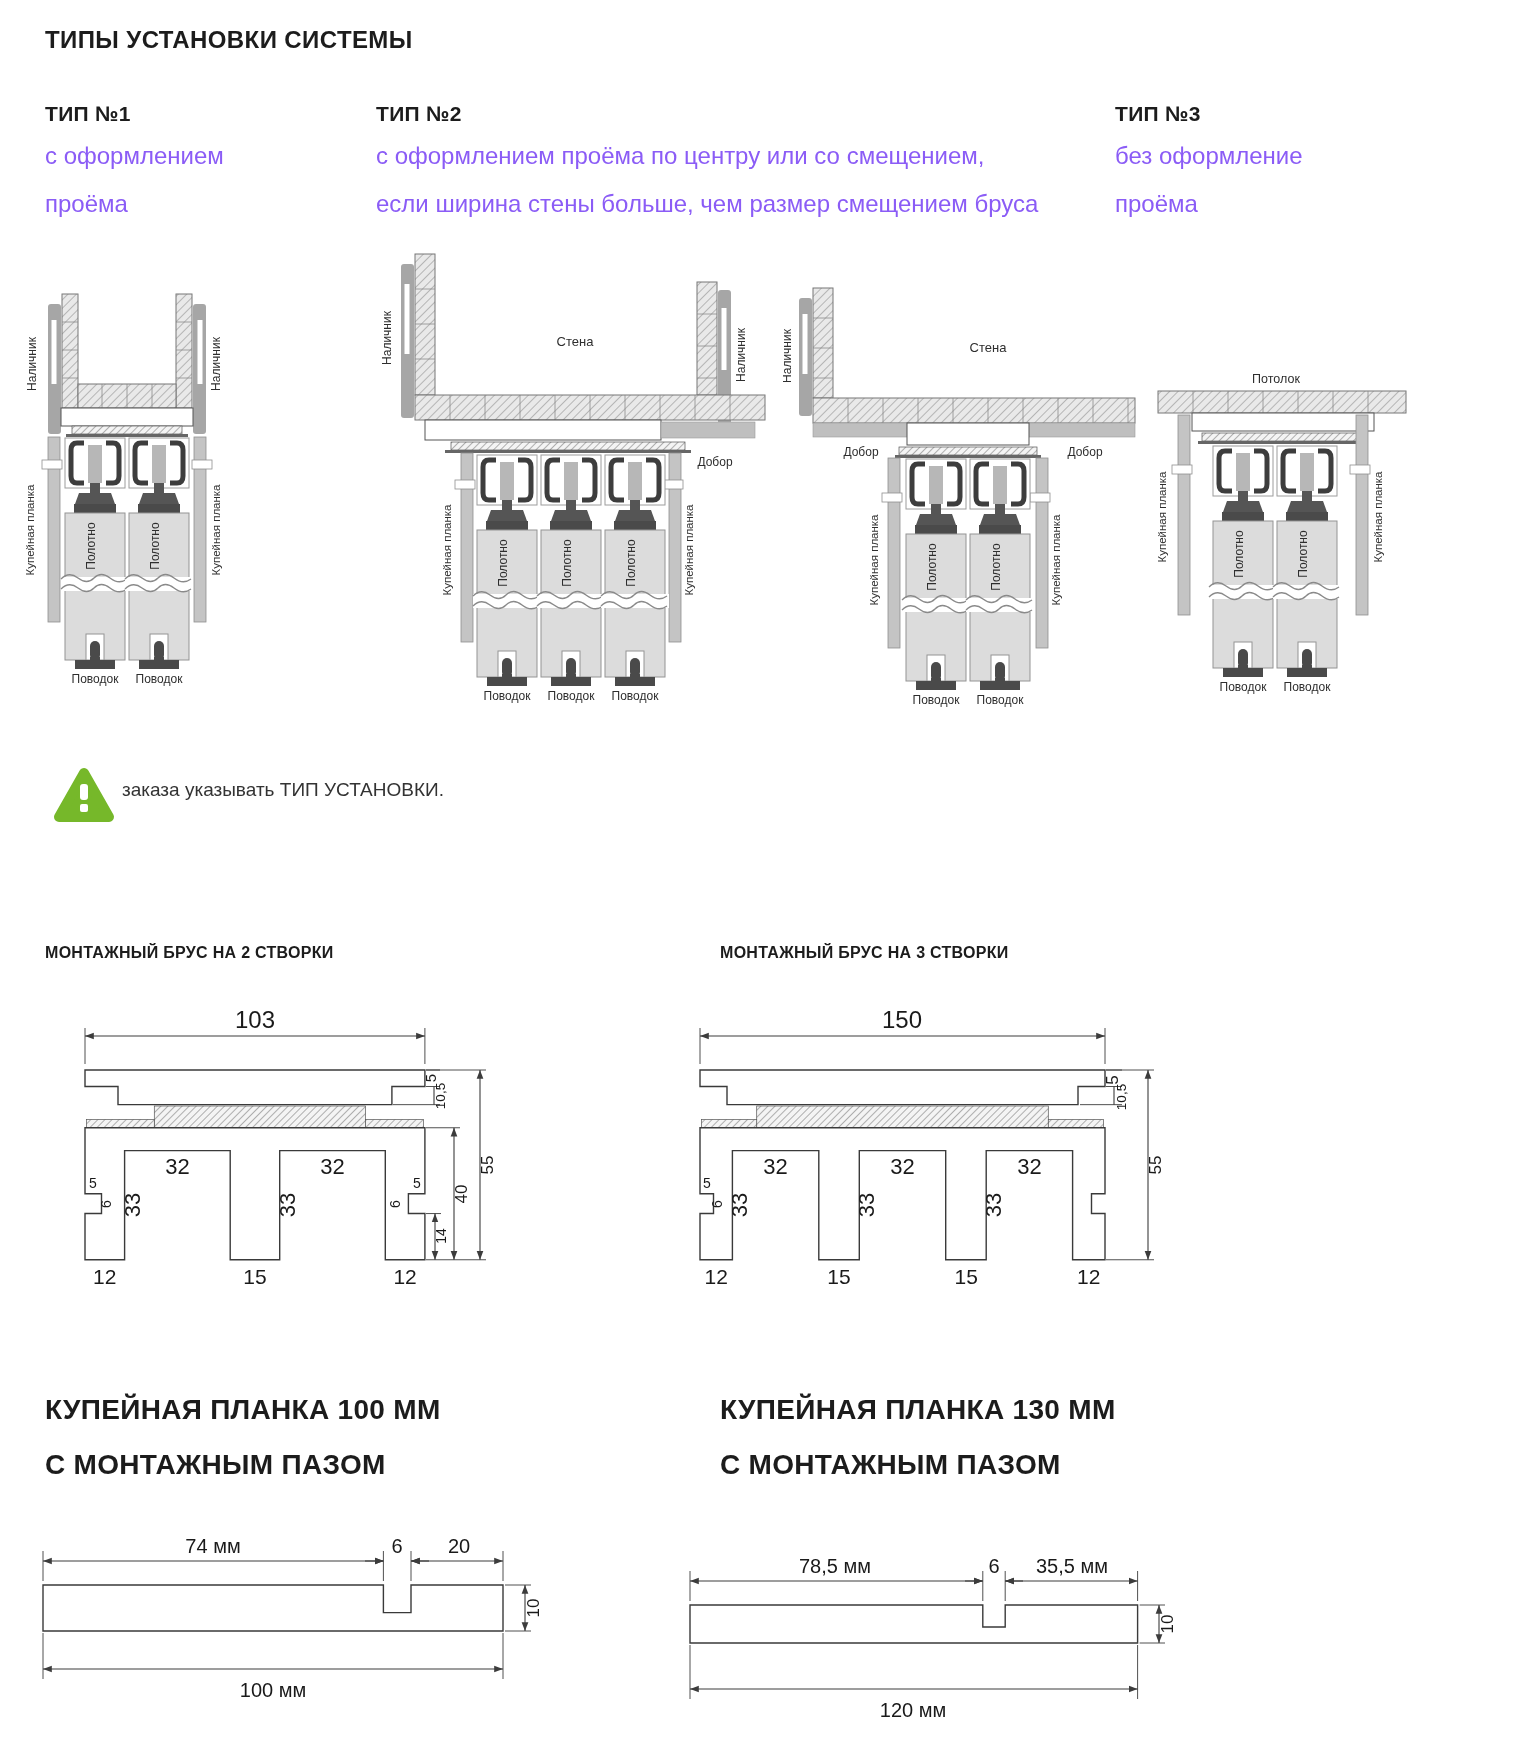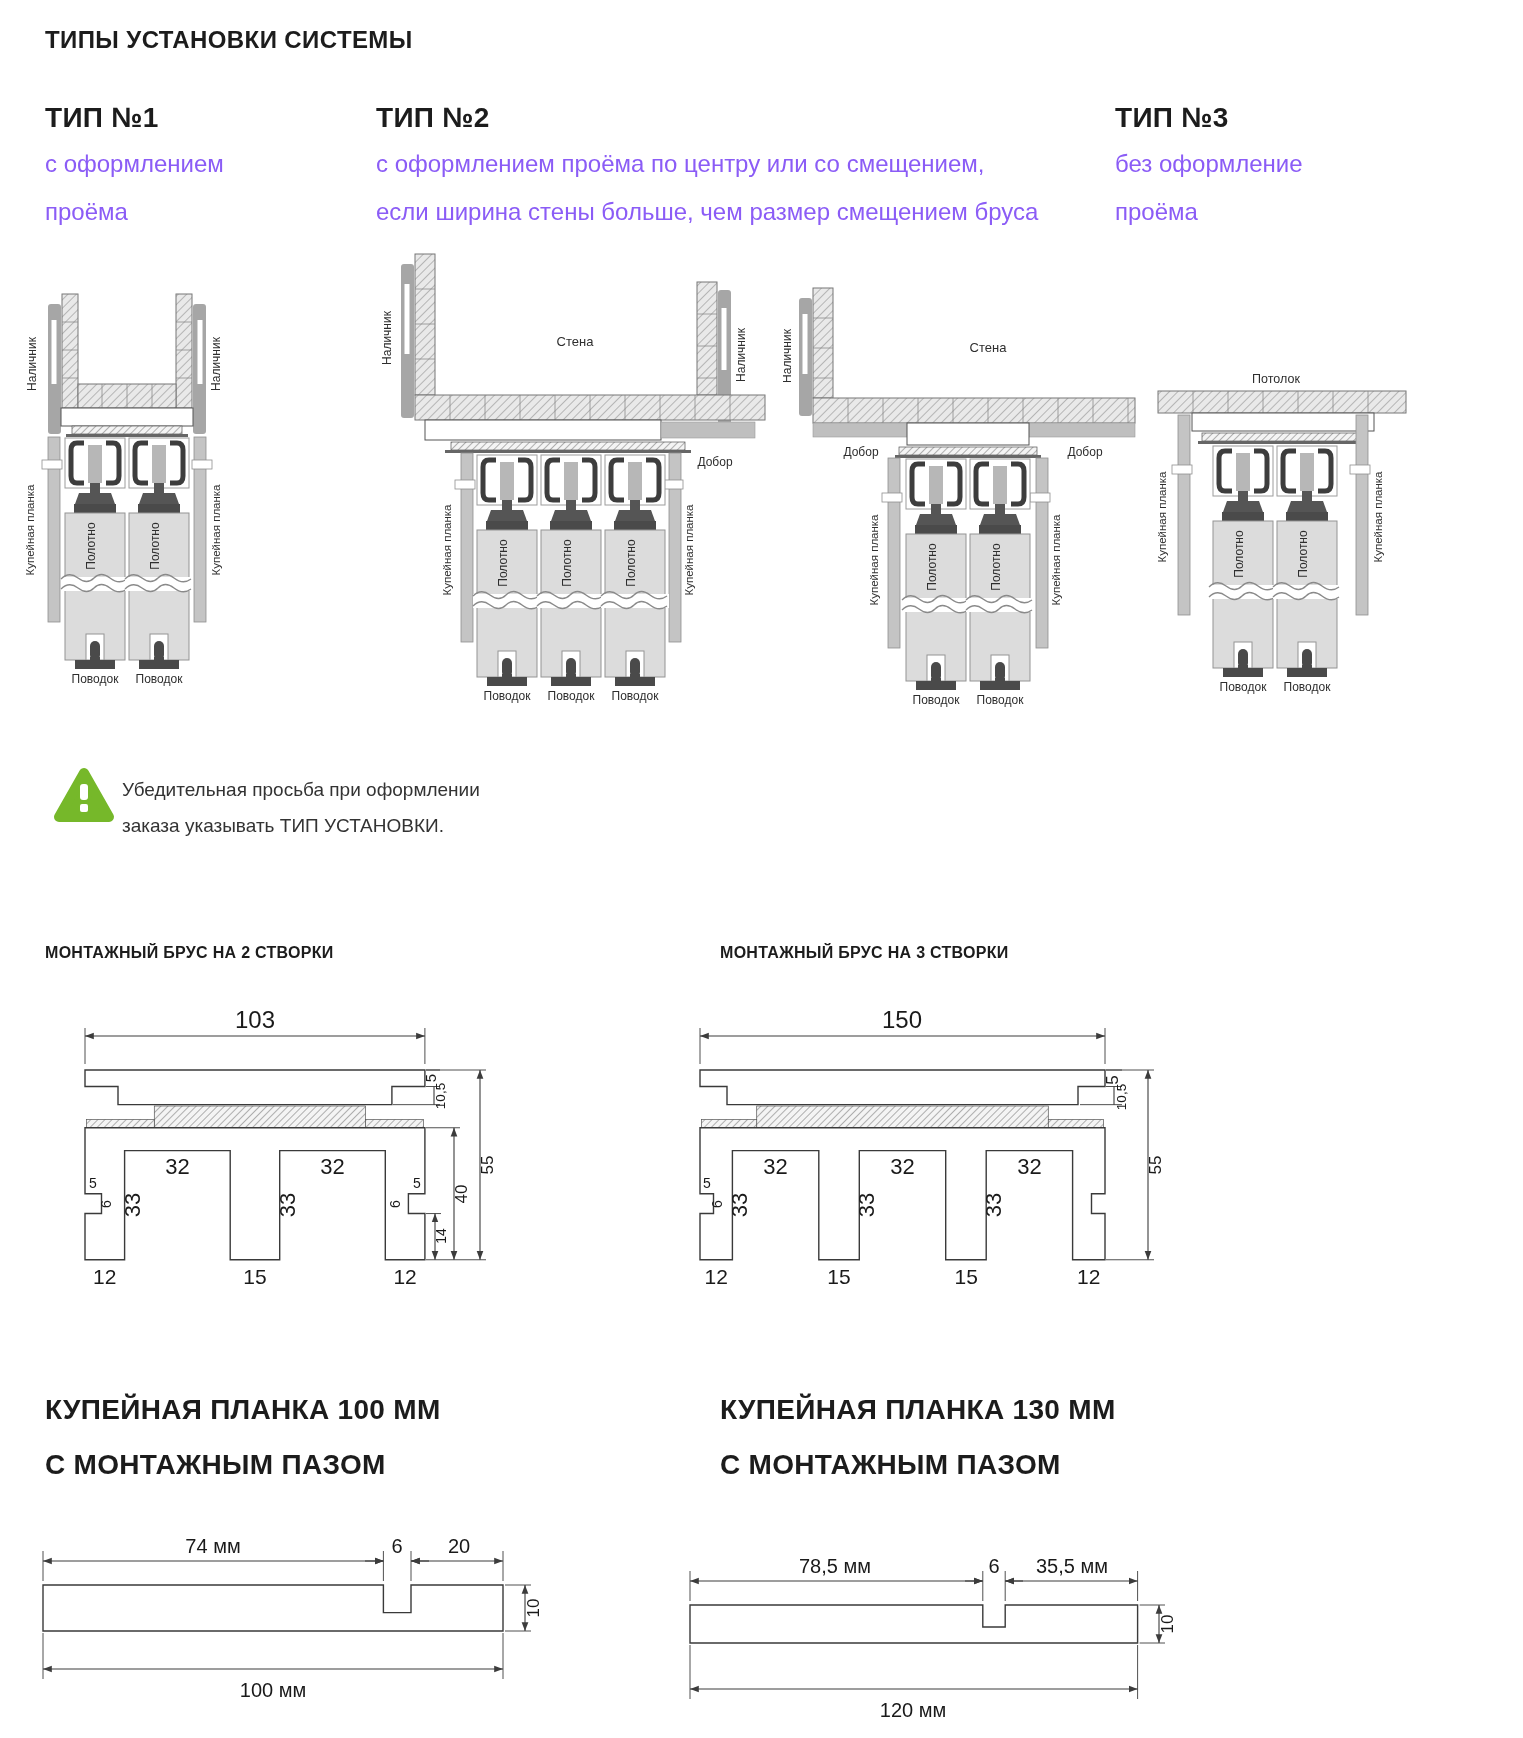--- a/index.html
+++ b/index.html
@@ -2,21 +2,21 @@
 <html><head>
 <meta charset="utf-8">
 <style>
   html,body{margin:0;padding:0;}
   body{
     width:1523px;height:1738px;position:relative;background:#ffffff;
     font-family:"Liberation Sans",sans-serif;color:#1c1c1c;overflow:hidden;
   }
   .abs{position:absolute;}
   .h1{font-size:24px;font-weight:bold;letter-spacing:.4px;}
-  .type-name{font-size:28px;font-weight:bold;letter-spacing:.3px;}
+  .type-name{font-size:21px;font-weight:bold;letter-spacing:.3px;}
   .type-desc{font-size:24px;font-weight:400;color:#8b5cf6;line-height:48px;margin-top:6px;}
   .section-title{font-size:16px;font-weight:bold;letter-spacing:.3px;}
   .plank-title{font-size:28px;font-weight:bold;letter-spacing:.3px;line-height:55px;}
   .warn-text{font-size:19px;color:#333;line-height:36px;}
   svg text{fill:#222;}
   .dlabel{font-size:12px;fill:#2e2e2e;}
   .dlabel-sm{font-size:11.5px;fill:#2e2e2e;}
   .dim{stroke:#3c3c3c;stroke-width:1.1;}
   .ext{stroke:#3c3c3c;stroke-width:0.9;}
   .dimtxt{fill:#1a1a1a;}
@@ -251,21 +251,20 @@
 </div>
 
 <div class="abs" style="left:52px;top:766px;">
   <svg width="64" height="58">
     <polygon points="32,7 57,51 7,51" fill="#76b82a" stroke="#76b82a" stroke-width="10" stroke-linejoin="round"></polygon>
     <rect x="28" y="18" width="8" height="16" rx="3" fill="#fff"></rect>
     <rect x="28" y="38" width="8" height="8" rx="2" fill="#fff"></rect>
   </svg>
 </div>
 <div class="abs warn-text" style="left:122px;top:772px;width:520px;">
-  <div>Убедительная просьба при оформлении</div>
   <div>заказа указывать ТИП УСТАНОВКИ.</div>
 </div>
 
 <div class="abs section-title" style="left:45px;top:944px;">МОНТАЖНЫЙ БРУС НА 2 СТВОРКИ</div>
 <div class="abs section-title" style="left:720px;top:944px;">МОНТАЖНЫЙ БРУС НА 3 СТВОРКИ</div>
 
 <div class="abs" style="left:40px;top:1000px;">
 <svg width="480" height="310">
   <line class="ext" x1="45" y1="64" x2="45" y2="28"></line>
       <line class="ext" x1="384.9" y1="64" x2="384.9" y2="28"></line>

